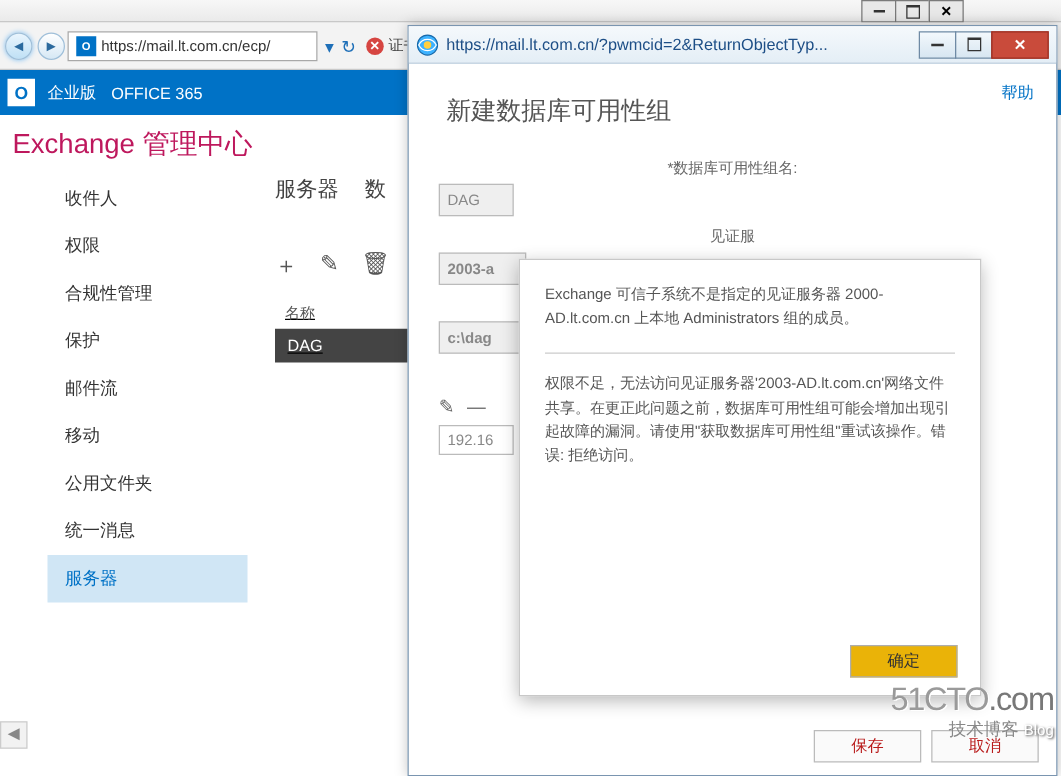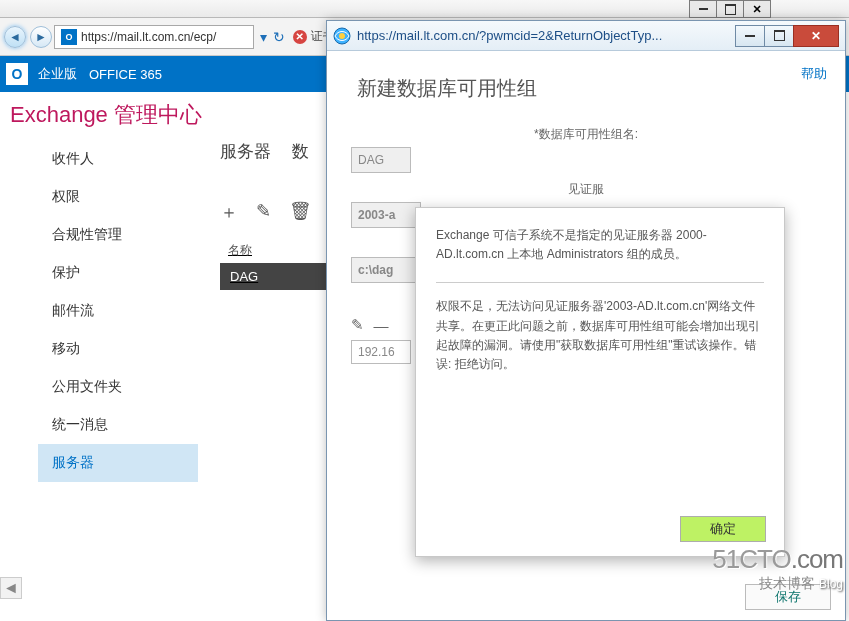--- a/index.html
+++ b/index.html
@@ -69,28 +69,28 @@
   .popup-heading { font-size:20px; color:#555; font-weight:300; margin:6px 0 24px 6px;}
 
   .form-lbl { font-size:12px; color:#666; margin:8px 0 4px;text-align:center; }
   .form-input { width:100%; max-width:60px; height:26px; border:1px solid #bbb; background:#efefef; color:#888; padding:0 6px; font-size:12px; }
   .form-input.wide { max-width:70px;font-weight:bold; }
   .ip-row { display:flex; gap:10px; align-items:center; margin-top:8px;}
   .ip-row .ico { font-size:15px; color:#666; cursor:pointer; }
   .ip-box { width:60px; height:24px; border:1px solid #bbb; font-size:12px; padding:0 6px; color:#888; background:#fff;}
 
   .popup-footer { position:absolute; bottom:10px; right:14px; display:flex; gap:8px;}
-  .btn { width:86px; height:26px; border:1px solid #bbb; background:#fafafa; font-size:13px; color:#0f766e; display:flex; align-items:center; justify-content:center; cursor:pointer;}
+  .btn { width:86px; height:26px; border:1px solid #bbb; background:#fafafa; font-size:13px; color:#b91c1c; display:flex; align-items:center; justify-content:center; cursor:pointer;}
 
   
   .modal { position:absolute; left:88px; top:156px; width:370px; height:350px; background:#fff; border:1px solid #c8c8c8; box-shadow:0 4px 14px rgba(0,0,0,.3); padding:18px 20px;}
   .modal .msg { font-size:12px; color:#555; line-height:1.6; margin-bottom:18px;}
   .modal .hr { border-top:1px solid #ccc; margin:8px 0 14px; }
   .modal .okrow { position:absolute; right:18px; bottom:14px;}
-  .modal .okbtn { width:86px; height:26px; border:1px solid #adadad; background:#bef264; font-size:13px; color:#333; cursor:pointer;}
+  .modal .okbtn { width:86px; height:26px; border:1px solid #adadad; background:#eab308; font-size:13px; color:#333; cursor:pointer;}
 
   
   .watermark { position:absolute; right:6px; bottom:28px; text-align:right; font-family: "Arial Black", Arial; margin-top: 16px; }
   .watermark .line1 { font-size:26px; color:#9a9a9a; text-shadow:1px 1px #fff; letter-spacing:-1px;}
   .watermark .line1 .dc { color:#787878;}
   .watermark .line2 { font-size:14px; color:#888; }
   .watermark .blog { font-size:12px; color:#fff; text-shadow:1px 1px 2px #444; }
 
 </style>
 </head>
@@ -187,20 +187,21 @@
 
     <div class="form-lbl">数据库可</div>
     <div class="ip-row">
       <span class="ico">✎</span>
       <span class="ico">—</span>
     </div>
     <input class="ip-box" style="margin-top: 6px;" value="192.16">
 
     <div class="popup-footer">
       <div class="btn">保存</div>
+      <div class="btn">取消</div>
     </div>
 
     
     <div class="modal">
       <div class="msg">Exchange 可信子系统不是指定的见证服务器 2000-AD.lt.com.cn 上本地 Administrators 组的成员。</div>
       <div class="hr"></div>
       <div class="msg">权限不足，无法访问见证服务器'2003-AD.lt.com.cn'网络文件共享。在更正此问题之前，数据库可用性组可能会增加出现引起故障的漏洞。请使用"获取数据库可用性组"重试该操作。错误: 拒绝访问。</div>
       <div class="okrow">
         <button class="okbtn">确定</button>
       </div>

